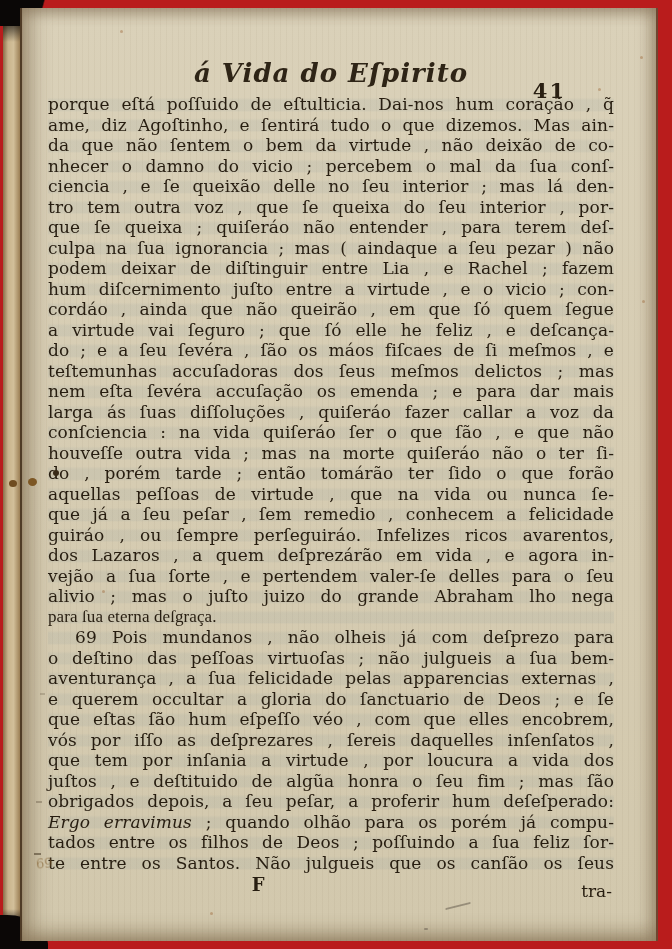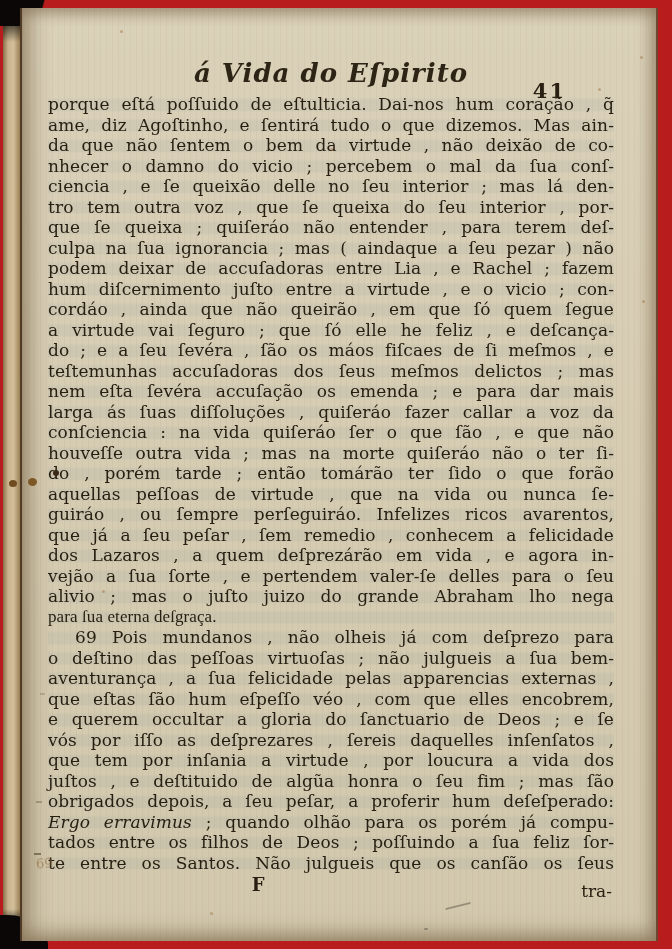--- a/index.html
+++ b/index.html
@@ -108,43 +108,43 @@
 
       <div class="body">
         <div class="line">porque eſtá poſſuido de eſtulticia. Dai-nos hum coração , q̃</div>
         <div class="line">ame, diz Agoſtinho, e ſentirá tudo o que dizemos. Mas ain-</div>
         <div class="line">da que não ſentem o bem da virtude , não deixão de co-</div>
         <div class="line">nhecer o damno do vicio ; percebem o mal da ſua conſ-</div>
         <div class="line">ciencia , e ſe queixão delle no ſeu interior ; mas lá den-</div>
         <div class="line">tro tem outra voz , que ſe queixa do ſeu interior , por-</div>
         <div class="line">que ſe queixa ; quiſeráo não entender , para terem deſ-</div>
         <div class="line">culpa na ſua ignorancia ; mas ( aindaque a ſeu pezar ) não</div>
-        <div class="line">podem deixar de accuſadoras entre Lia , e Rachel ; fazem</div>
+        <div class="line">podem deixar de diſtinguir entre Lia , e Rachel ; fazem</div>
         <div class="line">hum diſcernimento juſto entre a virtude , e o vicio ; con-</div>
         <div class="line">cordáo , ainda que não queirão , em que ſó quem ſegue</div>
         <div class="line">a virtude vai ſeguro ; que ſó elle he feliz , e deſcança-</div>
         <div class="line">do ; e a ſeu ſevéra , ſão os máos fiſcaes de ſi meſmos , e</div>
         <div class="line">teſtemunhas accuſadoras dos ſeus meſmos delictos ; mas</div>
         <div class="line">nem eſta ſevéra accuſação os emenda ; e para dar mais</div>
         <div class="line">larga ás ſuas diſſoluções , quiſeráo fazer callar a voz da</div>
         <div class="line">conſciencia : na vida quiſeráo ſer o que ſão , e que não</div>
         <div class="line">houveſſe outra vida ; mas na morte quiſeráo não o ter ſi-</div>
         <div class="line">do , porém tarde ; então tomárão ter ſido o que forão</div>
         <div class="line">aquellas peſſoas de virtude , que na vida ou nunca ſe-</div>
+        <div class="line">que já a ſeu peſar , ſem remedio , conhecem a felicidade</div>
         <div class="line">guiráo , ou ſempre perſeguiráo. Infelizes ricos avarentos,</div>
-        <div class="line">que já a ſeu peſar , ſem remedio , conhecem a felicidade</div>
         <div class="line">dos Lazaros , a quem deſprezárão em vida , e agora in-</div>
         <div class="line">vejão a ſua ſorte , e pertendem valer-ſe delles para o ſeu</div>
         <div class="line">alivio ; mas o juſto juizo do grande Abraham lho nega</div>
         <div class="line short">para ſua eterna deſgraça.</div>
         <div class="line indent">69 Pois mundanos , não olheis já com deſprezo para</div>
         <div class="line">o deſtino das peſſoas virtuoſas ; não julgueis a ſua bem-</div>
         <div class="line">aventurança , a ſua felicidade pelas apparencias externas ,</div>
+        <div class="line">e querem occultar a gloria do ſanctuario de Deos ; e ſe</div>
         <div class="line">que eſtas ſão hum eſpeſſo véo , com que elles encobrem,</div>
-        <div class="line">e querem occultar a gloria do ſanctuario de Deos ; e ſe</div>
         <div class="line">vós por iſſo as deſprezares , ſereis daquelles inſenſatos ,</div>
         <div class="line">que tem por inſania a virtude , por loucura a vida dos</div>
         <div class="line">juſtos , e deſtituido de algũa honra o ſeu fim ; mas ſão</div>
         <div class="line">obrigados depois, a ſeu peſar, a proferir hum deſeſperado:</div>
         <div class="line"><i>Ergo erravimus</i><span> ; quando olhão para os porém já compu-</span></div>
         <div class="line">tados entre os filhos de Deos ; poſſuindo a ſua feliz ſor-</div>
         <div class="line">te entre os Santos. Não julgueis que os canſão os ſeus</div>
       </div>
 
       <div class="signature-row">

